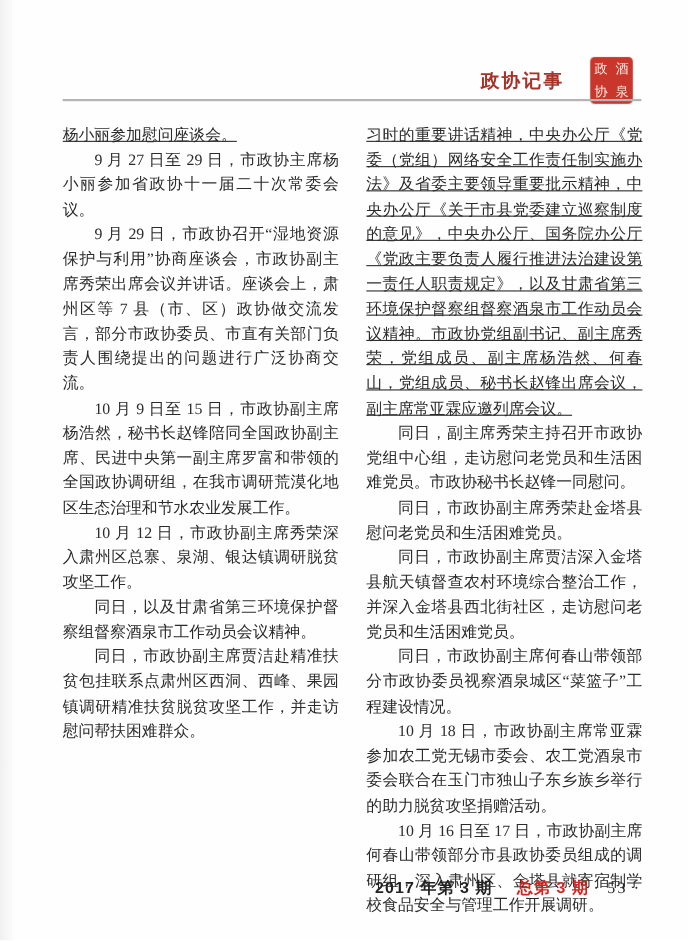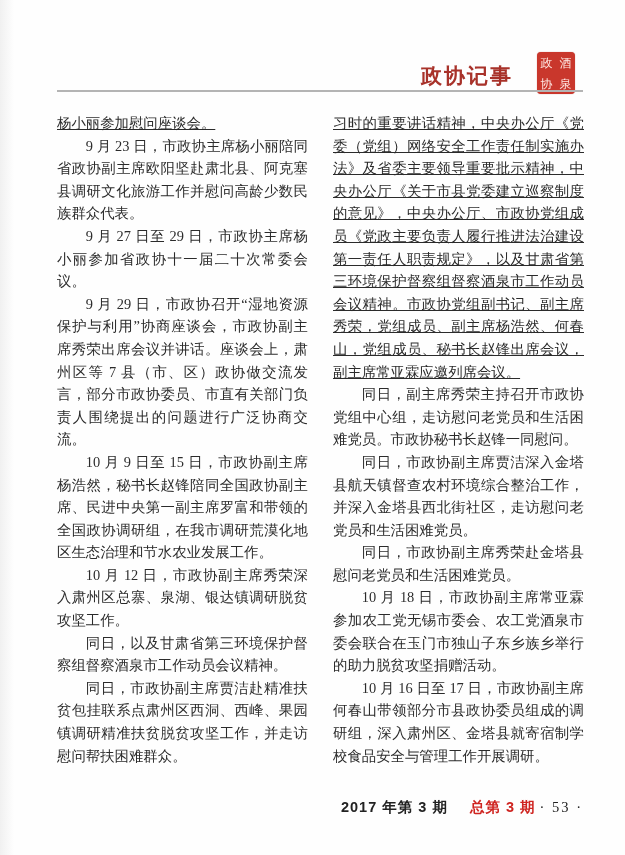--- a/index.html
+++ b/index.html
@@ -16,21 +16,21 @@
     position:absolute;left:0;top:0;width:14px;height:855px;
     background:linear-gradient(90deg,rgba(120,120,120,0.10),rgba(255,255,255,0));
     pointer-events:none;
   }
   .header{
     position:absolute;left:57px;top:52px;width:526px;height:40px;
   }
   .header-title{
     position:absolute;right:70px;top:10px;
     font-family:"Liberation Sans","DejaVu Sans",sans-serif;
-    font-weight:bold;font-size:21px;letter-spacing:2px;
+    font-weight:bold;font-size:17px;letter-spacing:2px;
     color:#a8322a;
   }
   .seal{
     position:absolute;right:8px;top:0px;width:38px;height:42px;
     background:#c9372c;border-radius:4px;
     display:grid;grid-template-columns:1fr 1fr;grid-template-rows:1fr 1fr;
     align-items:center;justify-items:center;
     box-shadow:0 0 1px rgba(160,30,20,.6);
   }
   .seal span{
@@ -76,33 +76,33 @@
       <span>酒</span>
       <span>协</span>
       <span>泉</span>
     </div>
   </div>
 
   <div class="rule"></div>
 
   <div class="col col-left" id="col-left">
       <p class="no-indent">杨小丽参加慰问座谈会。</p>
-      <p>9 月 23 日，市政协主席杨小丽陪同省政协副主席欧阳坚赴肃北县、阿克塞县调研文化旅游工作并慰问高龄少数民族群众代表。</p>
       <p>9 月 27 日至 29 日，市政协主席杨小丽参加省政协十一届二十次常委会议。</p>
       <p>9 月 29 日，市政协召开“湿地资源保护与利用”协商座谈会，市政协副主席秀荣出席会议并讲话。座谈会上，肃州区等 7 县（市、区）政协做交流发言，部分市政协委员、市直有关部门负责人围绕提出的问题进行广泛协商交流。</p>
       <p>10 月 9 日至 15 日，市政协副主席杨浩然，秘书长赵锋陪同全国政协副主席、民进中央第一副主席罗富和带领的全国政协调研组，在我市调研荒漠化地区生态治理和节水农业发展工作。</p>
       <p>10 月 12 日，市政协副主席秀荣深入肃州区总寨、泉湖、银达镇调研脱贫攻坚工作。</p>
       <p>同日，以及甘肃省第三环境保护督察组督察酒泉市工作动员会议精神。</p>
       <p>同日，市政协副主席贾洁赴精准扶贫包挂联系点肃州区西洞、西峰、果园镇调研精准扶贫脱贫攻坚工作，并走访慰问帮扶困难群众。</p>
     </div>
   <div class="col col-right" id="col-right">
-      <p class="no-indent">习时的重要讲话精神，中央办公厅《党委（党组）网络安全工作责任制实施办法》及省委主要领导重要批示精神，中央办公厅《关于市县党委建立巡察制度的意见》，中央办公厅、市政协党组成员《党政主要负责人履行推进法治建设第一责任人职责规定》，以及甘肃省第三环境保护督察组督察酒泉市工作动员会议精神。市政协党组副书记、副主席秀荣，党组成员、副主席杨浩然、何春山，党组成员、秘书长赵锋出席会议，副主席常亚霖应邀列席会议。</p>
+      <p class="no-indent">习时的重要讲话精神，中央办公厅《党委（党组）网络安全工作责任制实施办法》及省委主要领导重要批示精神，中央办公厅《关于市县党委建立巡察制度的意见》，中央办公厅、国务院办公厅《党政主要负责人履行推进法治建设第一责任人职责规定》，以及甘肃省第三环境保护督察组督察酒泉市工作动员会议精神。市政协党组副书记、副主席秀荣，党组成员、副主席杨浩然、何春山，党组成员、秘书长赵锋出席会议，副主席常亚霖应邀列席会议。</p>
       <p>同日，副主席秀荣主持召开市政协党组中心组，走访慰问老党员和生活困难党员。市政协秘书长赵锋一同慰问。</p>
+      <p>同日，市政协副主席秀荣赴金塔县慰问老党员和生活困难党员。</p>
       <p>同日，市政协副主席贾洁深入金塔县航天镇督查农村环境综合整治工作，并深入金塔县西北街社区，走访慰问老党员和生活困难党员。</p>
-      <p>同日，市政协副主席秀荣赴金塔县慰问老党员和生活困难党员。</p>
+      <p>同日，市政协副主席何春山带领部分市政协委员视察酒泉城区“菜篮子”工程建设情况。</p>
       <p>10 月 18 日，市政协副主席常亚霖参加农工党无锡市委会、农工党酒泉市委会联合在玉门市独山子东乡族乡举行的助力脱贫攻坚捐赠活动。</p>
       <p>10 月 16 日至 17 日，市政协副主席何春山带领部分市县政协委员组成的调研组，深入肃州区、金塔县就寄宿制学校食品安全与管理工作开展调研。</p>
     </div>
 
   <div class="footer">
     <span class="issue">2017 年第 3 期</span>
     <span class="cumulative">总第 3 期</span>
     <span class="pageno">· 53 ·</span>
   </div>
 </div>

